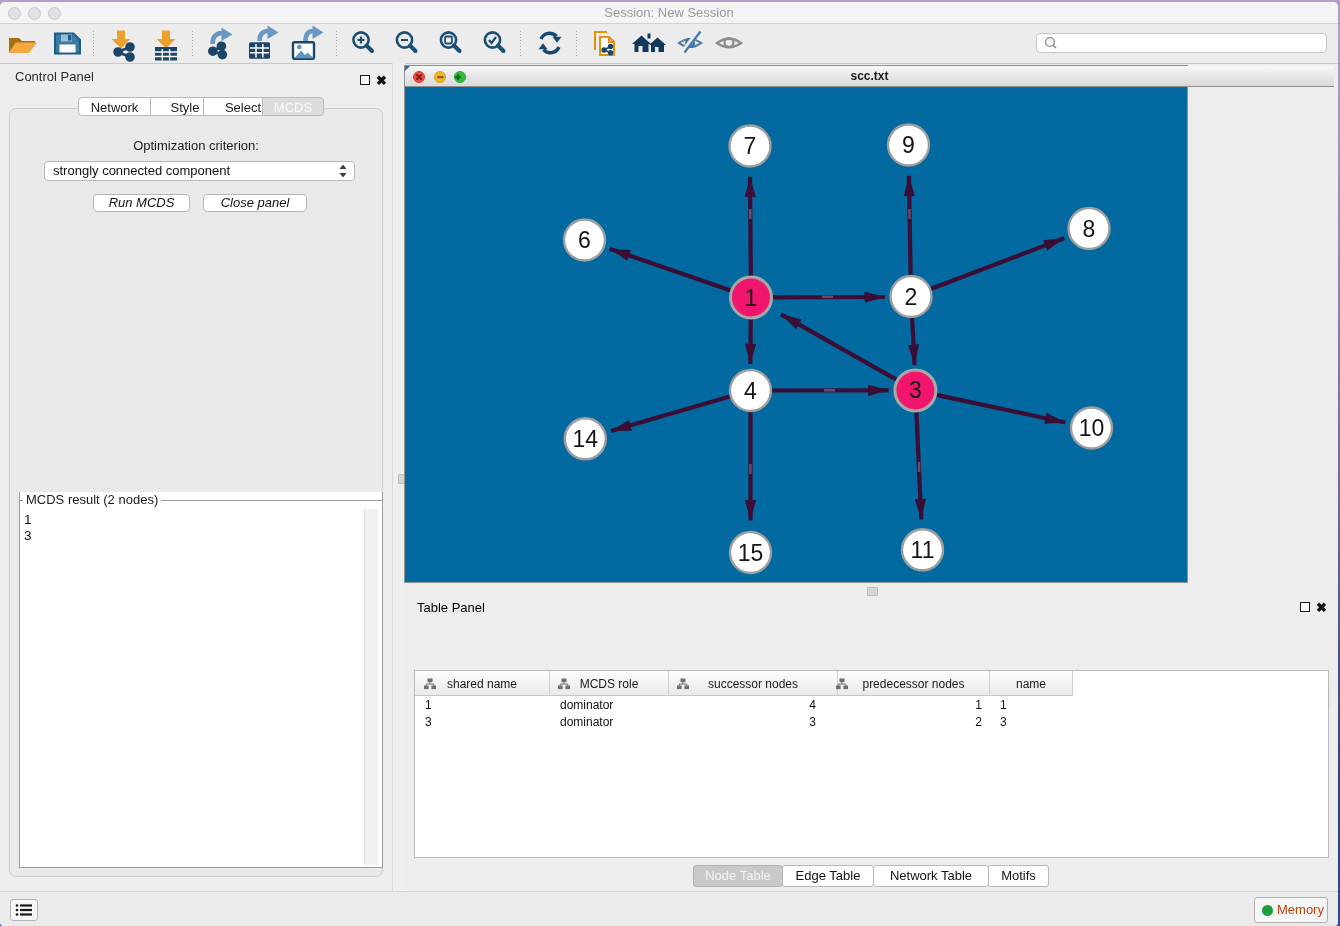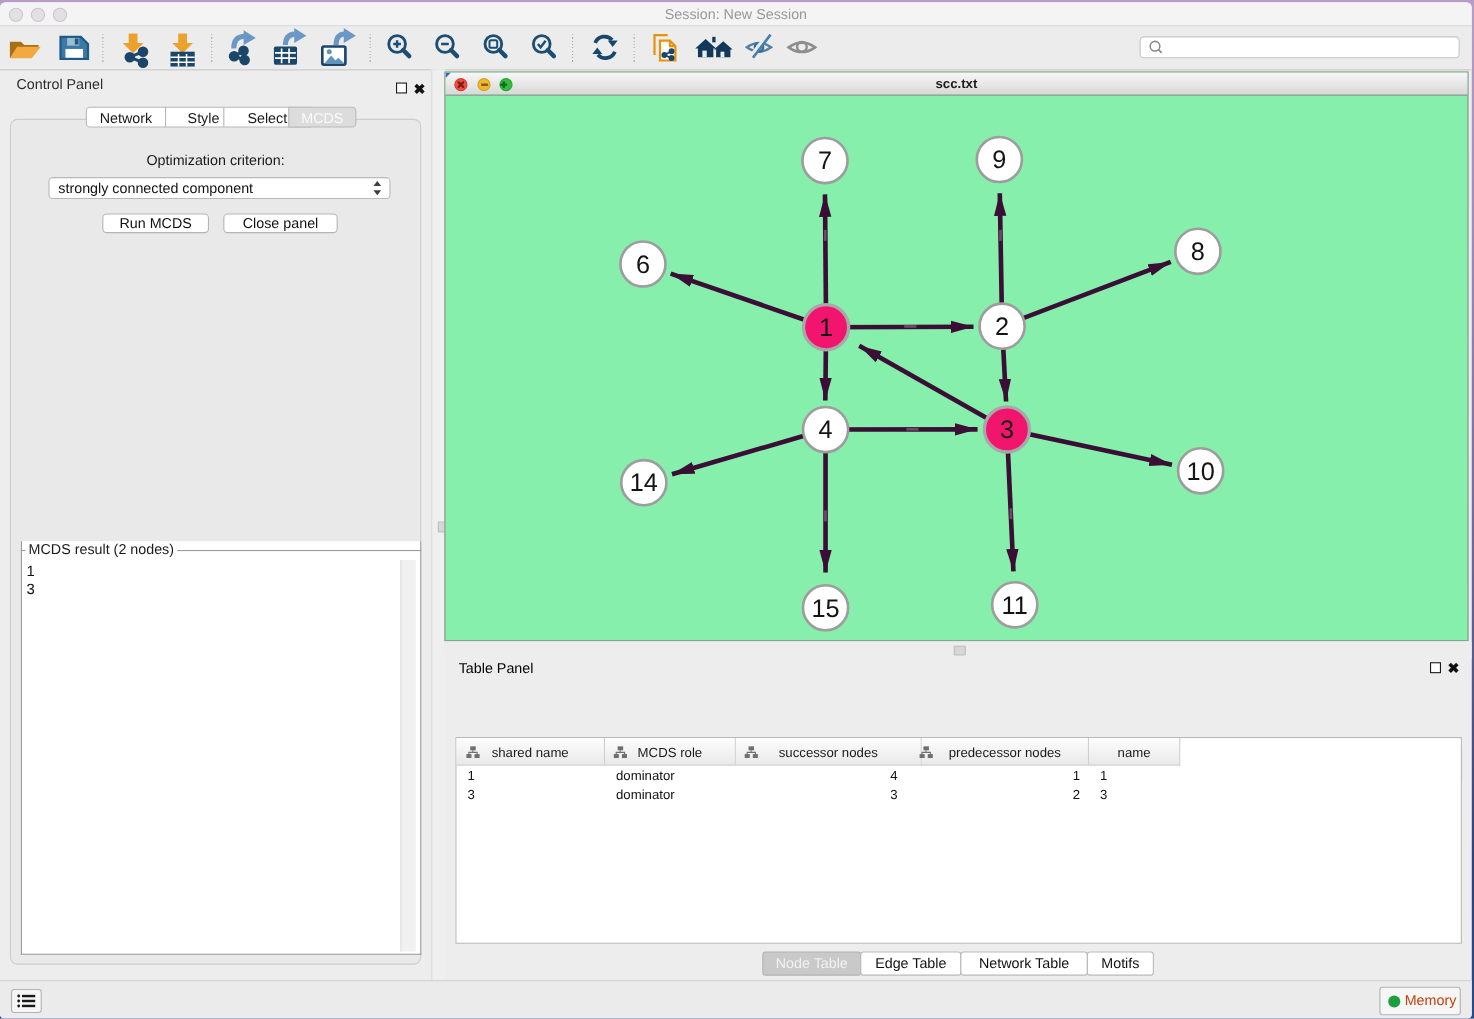--- a/index.html
+++ b/index.html
@@ -22,30 +22,30 @@
 #cp-title{left:15px;top:67px;font-size:13px;color:#2b2b2b;}
 .float-ico{position:absolute;width:8px;height:8px;border:1.5px solid #1a1a1a;background:#fff;}
 .tab{position:absolute;top:95px;height:19px;line-height:19px;text-align:center;font-size:13px;
  background:#fff;border:1px solid #b9b9b9;box-sizing:border-box;color:#1a1a1a;}
 #cp-content{left:9px;top:106px;width:374px;height:769px;background:#e9e9e9;
  border:1px solid #cccccc;border-radius:7px;box-sizing:border-box;}
 #optlabel{left:0;top:136px;width:392px;text-align:center;font-size:13px;color:#1a1a1a;}
 #dropdown{left:44px;top:158.5px;width:311px;height:20px;background:#fff;border:1px solid #b9b9b9;
  border-radius:4px;box-sizing:border-box;font-size:13px;line-height:18px;color:#111;}
 .btn{position:absolute;top:191.5px;height:18px;background:#fff;border:1px solid #b5b5b5;border-radius:4px;
- box-sizing:border-box;text-align:center;font-size:13px;line-height:16px;color:#111;}
+ box-sizing:border-box;text-align:center;font-size:13px;line-height:16px;color:#111;font-style:italic;}
 #resultbox{left:19px;top:490px;width:364px;height:376px;background:#fff;border:1px solid #9c9c9c;border-top:none;box-sizing:border-box;}
 #legline{left:19px;top:498px;width:364px;height:1px;background:#9c9c9c;}
 #legend{left:23px;top:490px;font-size:13px;color:#1a1a1a;background:#ffffff;padding:0 3px;}
 #scroll1{position:absolute;left:344px;top:17px;width:13px;height:356px;background:#f1f1f1;border-left:1px solid #dddddd;}
 
 #vdiv{left:392px;top:61px;width:12px;height:828px;background:#efefef;border-left:1px solid #dcdcdc;}
 #vhandle{left:398px;top:472px;width:6px;height:8px;background:#d6d6d6;border:1px solid #bdbdbd;border-radius:1px;}
 
-#netwin{left:404px;top:63px;width:931px;height:518px;background:#86efac;border:1px solid #909090;
+#netwin{left:404px;top:63px;width:784px;height:518px;background:#0369a1;border:1px solid #909090;
  box-sizing:border-box;}
 #nettitle{position:absolute;left:0;top:0;width:929px;height:21px;
  background:linear-gradient(180deg,#f7f7f7,#d8d8d8);border-bottom:1px solid #8f8f8f;box-sizing:border-box;}
 #nettitle .txt{position:absolute;left:0;top:0;width:100%;text-align:center;font-size:12px;font-weight:bold;
  color:#1c1c1c;line-height:20px;}
 .mac{position:absolute;top:4.5px;width:12px;height:12px;border-radius:50%;box-sizing:border-box;}
 #hgap{left:404px;top:581px;width:934px;height:16px;background:#ededed;}
 #hhandle{left:867px;top:585px;width:9px;height:7px;background:#d6d6d6;border:1px solid #bdbdbd;border-radius:1px;}
 
 #tp-title{left:417px;top:597.5px;font-size:13px;color:#000000;}

